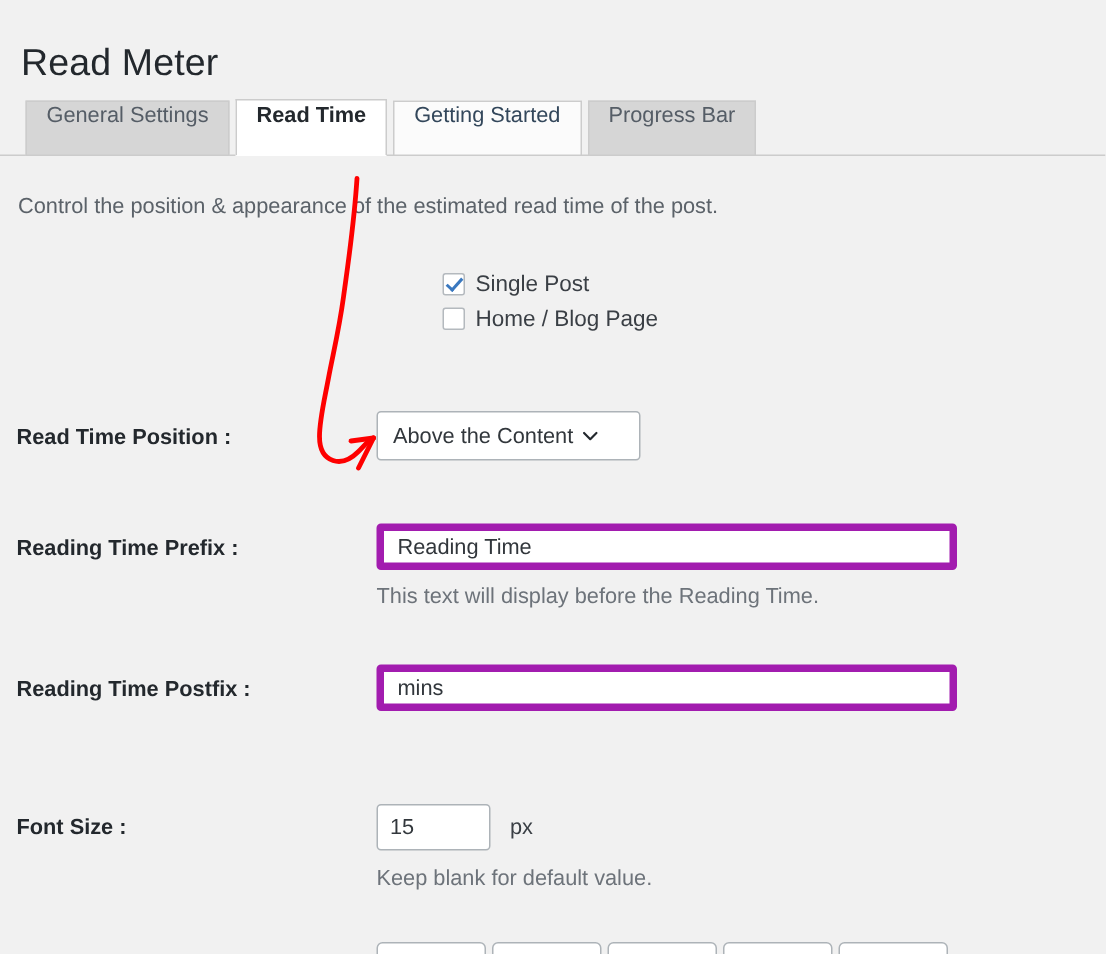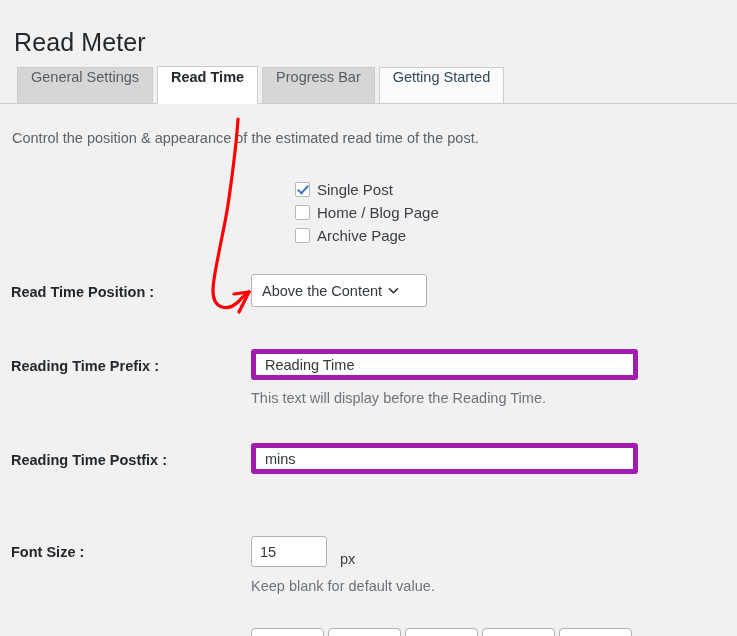--- a/index.html
+++ b/index.html
@@ -193,21 +193,21 @@
     padding: 0 8px;
     outline: none;
   }
   .unit {
     font-size: 14.5px;
     color: #3a3f45;
     margin-left: 13px;
   }
   .inline {
     display: flex;
-    align-items: flex-end;
+    align-items: center;
   }
   .help-text {
     position: absolute;
     left: 251px;
     font-size: 14.5px;
     color: #6d737a;
     white-space: nowrap;
   }
 
   
@@ -242,40 +242,36 @@
 <body>
 
 <div id="page-root">
 
   <h1 class="page-title">Read Meter</h1>
 
   <div class="tab-bar">
     <div class="tab-strip">
       <div class="tab">General Settings</div>
       <div class="tab active">Read Time</div>
+      <div class="tab light">Getting Started</div>
       <div class="tab">Progress Bar</div>
-      <div class="tab light">Getting Started</div>
     </div>
   </div>
 
   <div class="form-desc">Control the position &amp; appearance of the estimated read time of the post.</div>
 
   <div class="field-control" style="top:178px">
     <div class="checkbox-row">
       <span class="cbox checked"></span>
       <span class="cbox-label">Single Post</span>
     </div>
     <div class="checkbox-row">
       <span class="cbox"></span>
       <span class="cbox-label">Home / Blog Page</span>
     </div>
-    <div class="checkbox-row">
-      <span class="cbox"></span>
-      <span class="cbox-label">Archive Page</span>
-    </div>
   </div>
 
   <div class="field-label" style="top:284px">Read Time Position :</div>
   <div class="field-control" style="top:274px">
     <div class="select-box">
       <span>Above the Content</span>
       <svg class="chev" viewBox="0 0 12 12">
         <path d="M1.5 4 L6 8.5 L10.5 4" fill="none" stroke="#23282d" stroke-width="1.6" stroke-linecap="round" stroke-linejoin="round"></path>
       </svg>
     </div>

